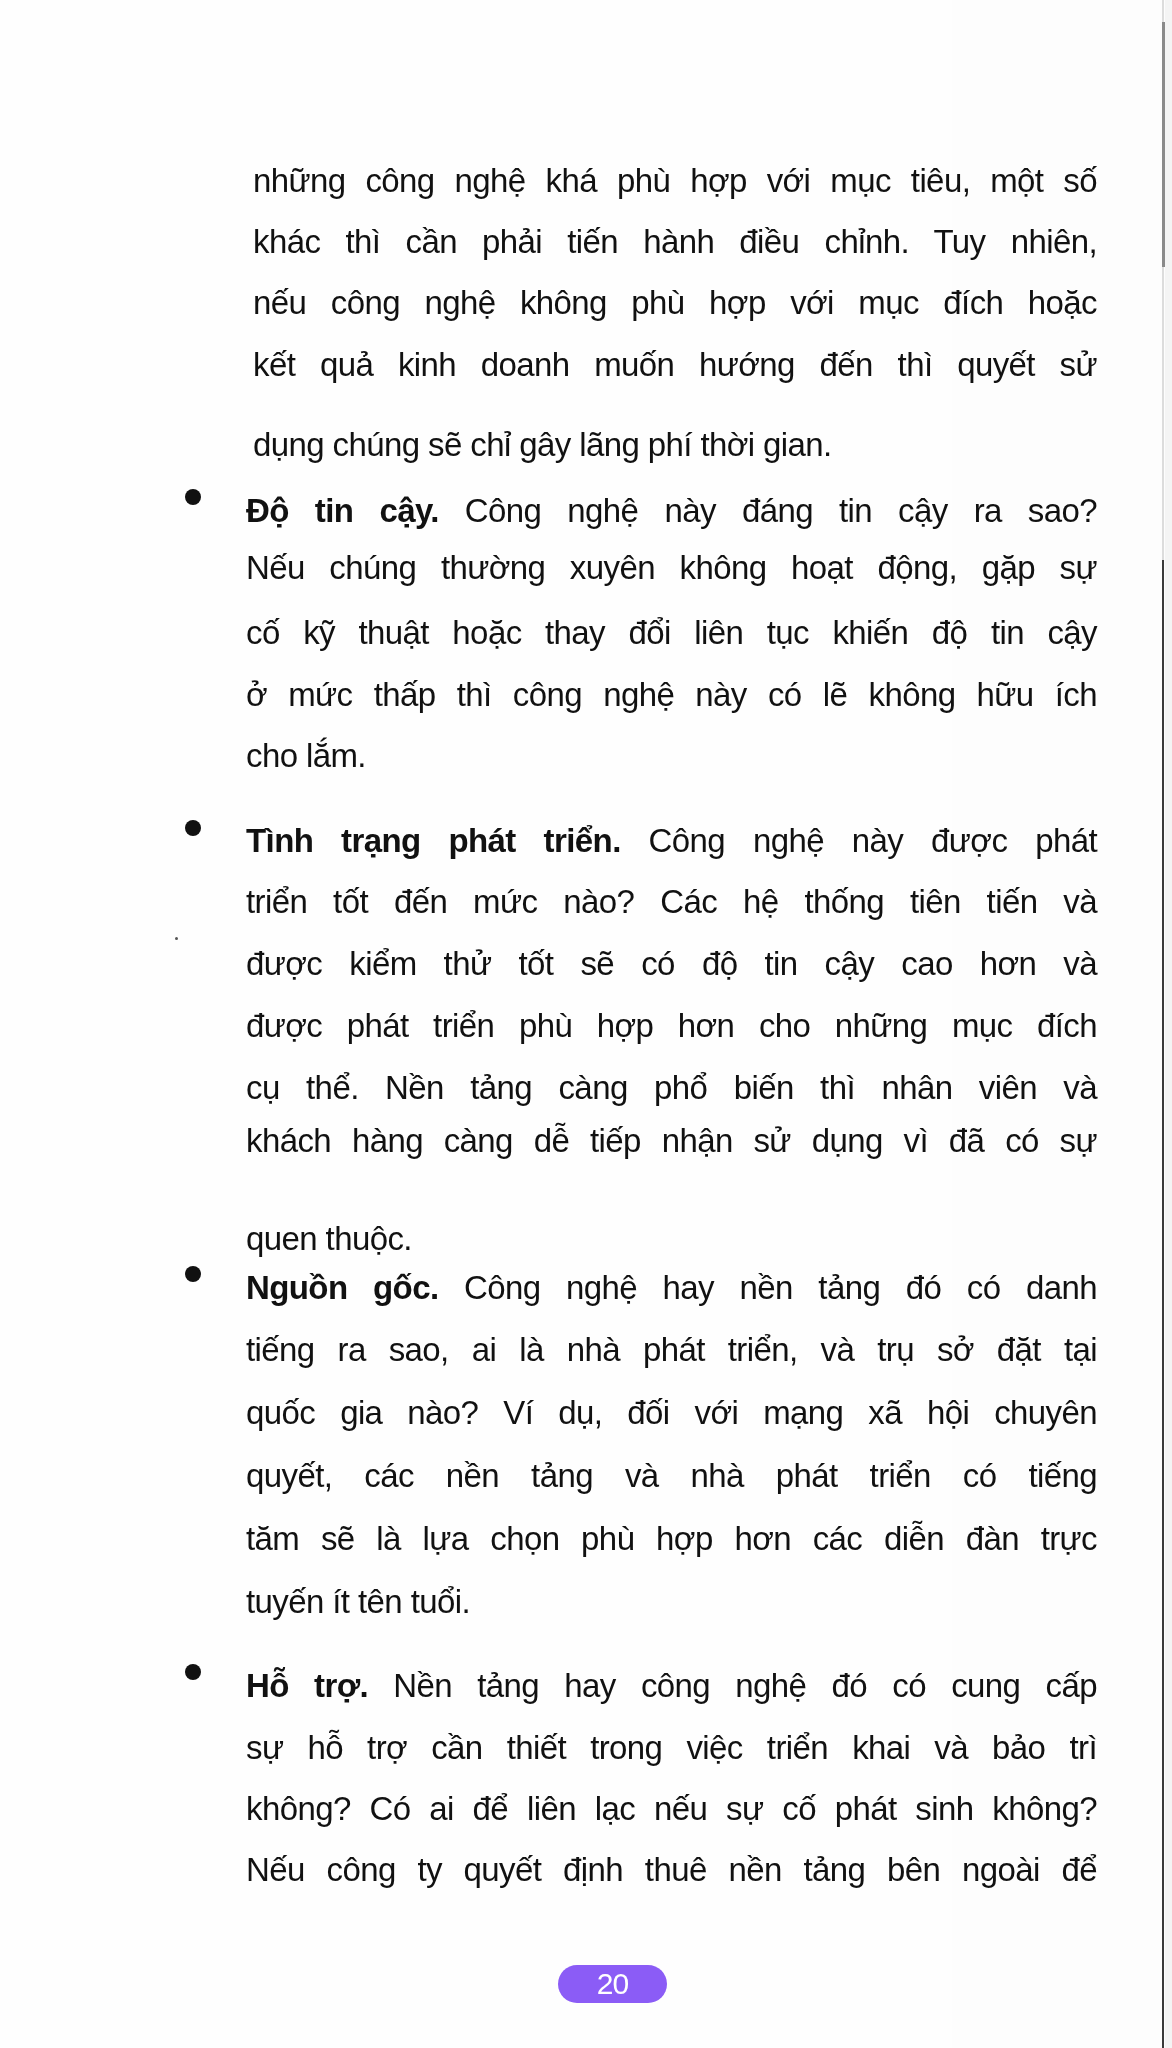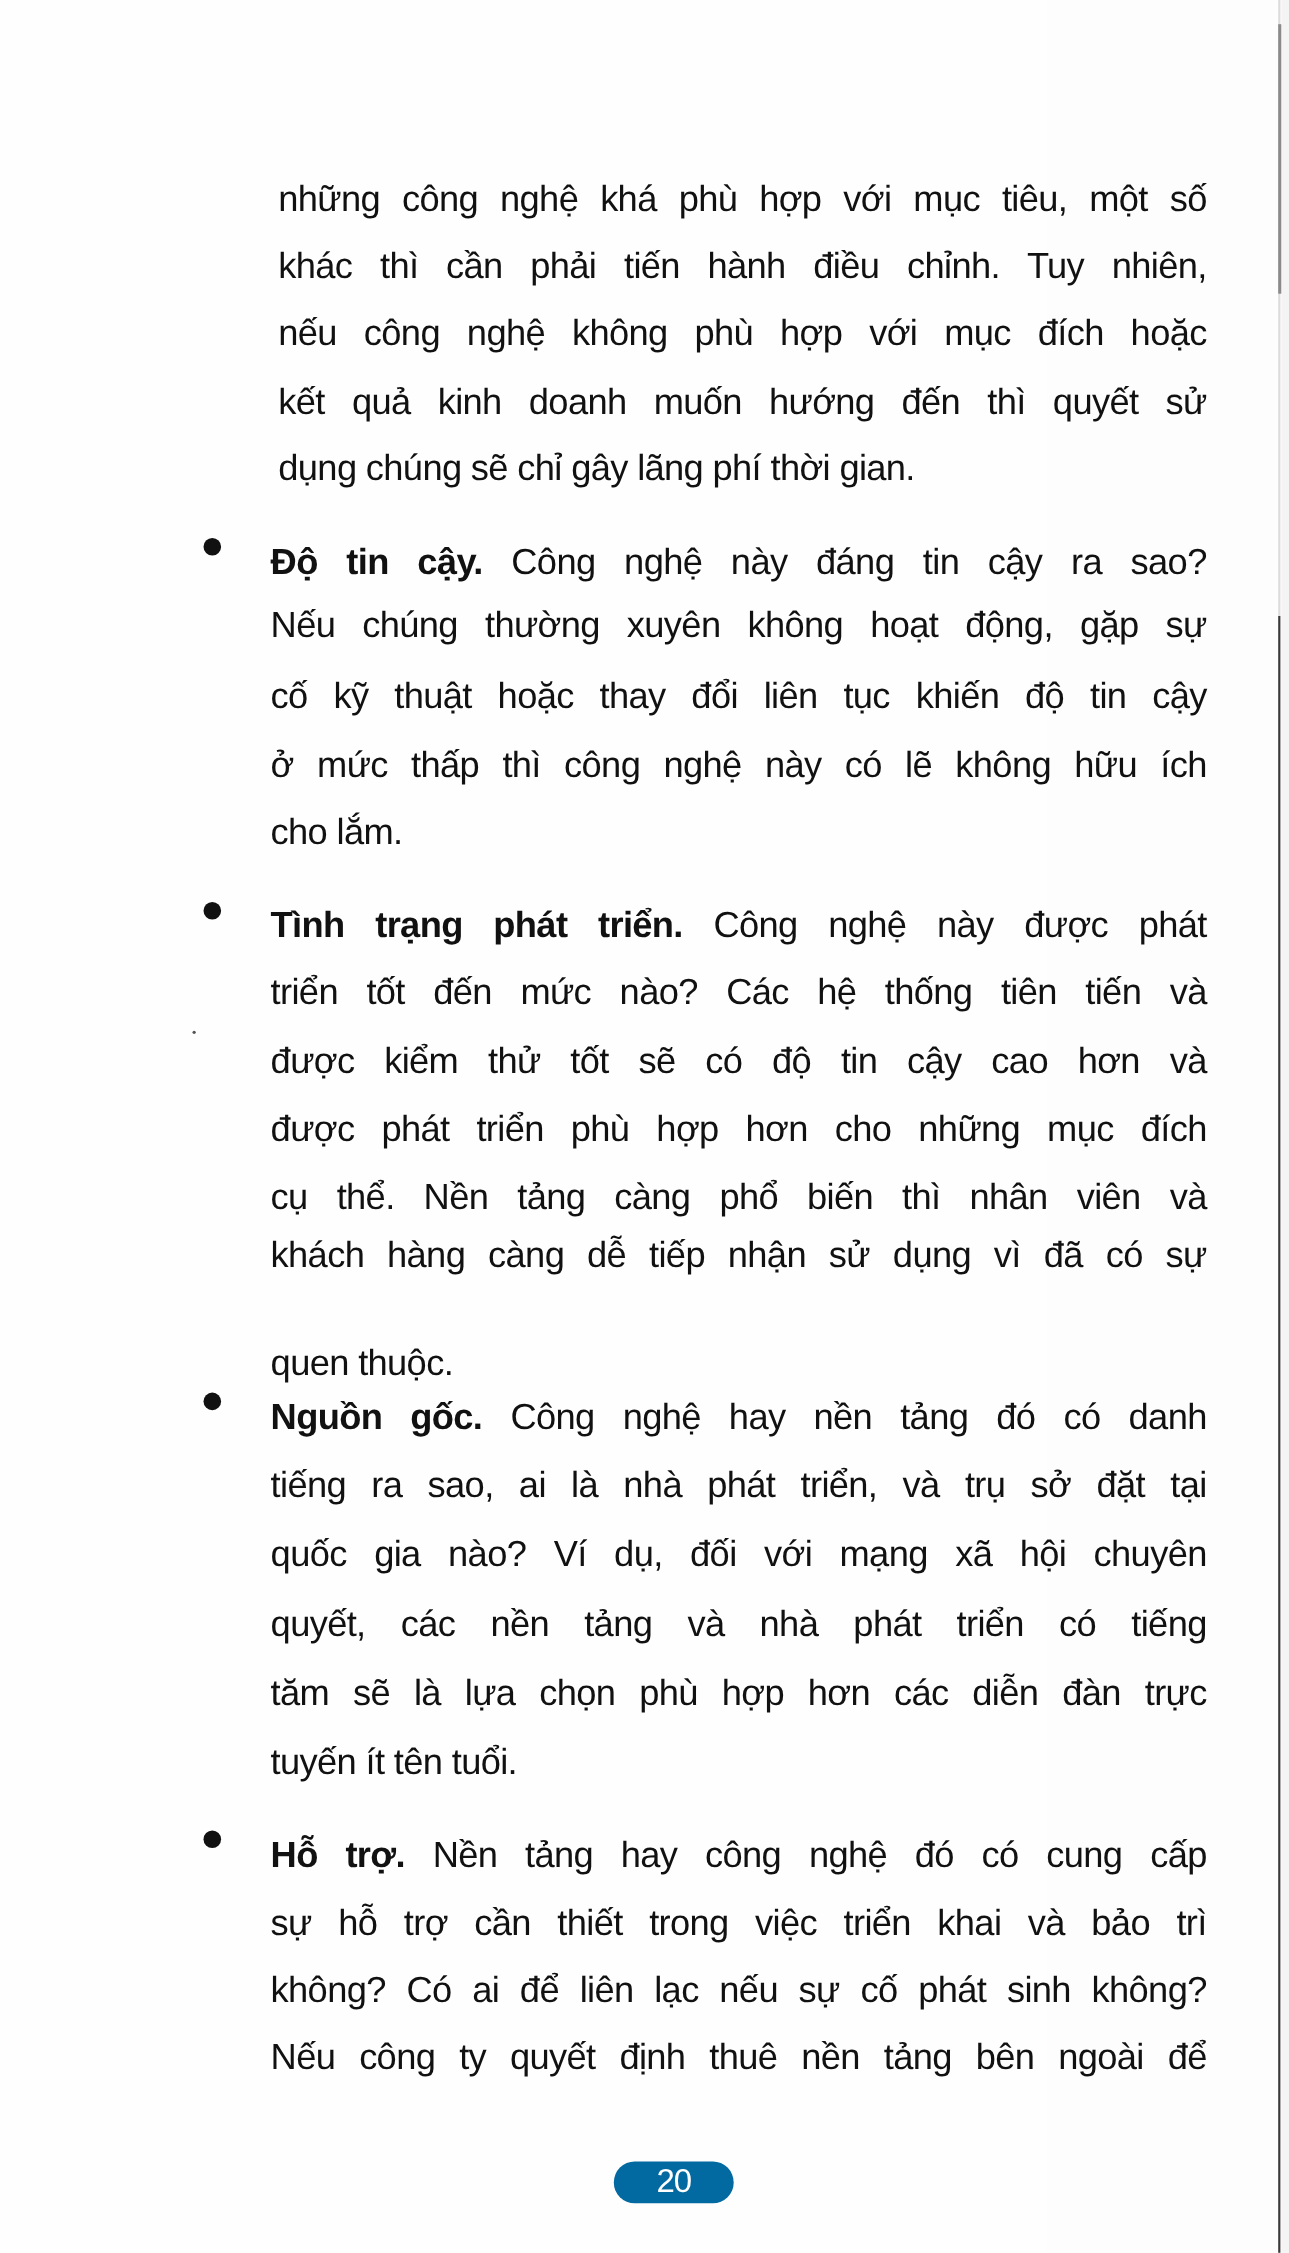--- a/index.html
+++ b/index.html
@@ -73,39 +73,39 @@
       left: 175px; top: 937px;
       width: 3px; height: 3px;
       border-radius: 50%;
       background: #555;
     }
     .page-number {
       position: absolute;
       left: 558px; top: 1965px;
       width: 109px; height: 38px;
       border-radius: 19px;
-      background: #0369a1;
+      background: #8b5cf6;
       color: #ffffff;
       font-size: 30px;
       line-height: 38px;
       text-align: center;
       letter-spacing: -1px;
     }
   </style>
 </head>
 <body>
 
 <div class="page">
 
   <div>
     <div class="line para-line" style="top:150px">những công nghệ khá phù hợp với mục tiêu, một số</div>
     <div class="line para-line" style="top:211px">khác thì cần phải tiến hành điều chỉnh. Tuy nhiên,</div>
     <div class="line para-line" style="top:272px">nếu công nghệ không phù hợp với mục đích hoặc</div>
     <div class="line para-line" style="top:334px">kết quả kinh doanh muốn hướng đến thì quyết sử</div>
-    <div class="line para-line last" style="top:394px">dụng chúng sẽ chỉ gây lãng phí thời gian.</div>
+    <div class="line para-line last" style="top:414px">dụng chúng sẽ chỉ gây lãng phí thời gian.</div>
   </div>
 
   <div>
     <span class="bullet-dot" style="top:489px"></span>
     <div class="line bullet-line" style="top:480px"><span class="term">Độ tin cậy.</span><span> Công nghệ này đáng tin cậy ra sao?</span></div>
     <div class="line bullet-line" style="top:537px">Nếu chúng thường xuyên không hoạt động, gặp sự</div>
     <div class="line bullet-line" style="top:602px">cố kỹ thuật hoặc thay đổi liên tục khiến độ tin cậy</div>
     <div class="line bullet-line" style="top:664px">ở mức thấp thì công nghệ này có lẽ không hữu ích</div>
     <div class="line bullet-line last" style="top:725px">cho lắm.</div>
   </div>

